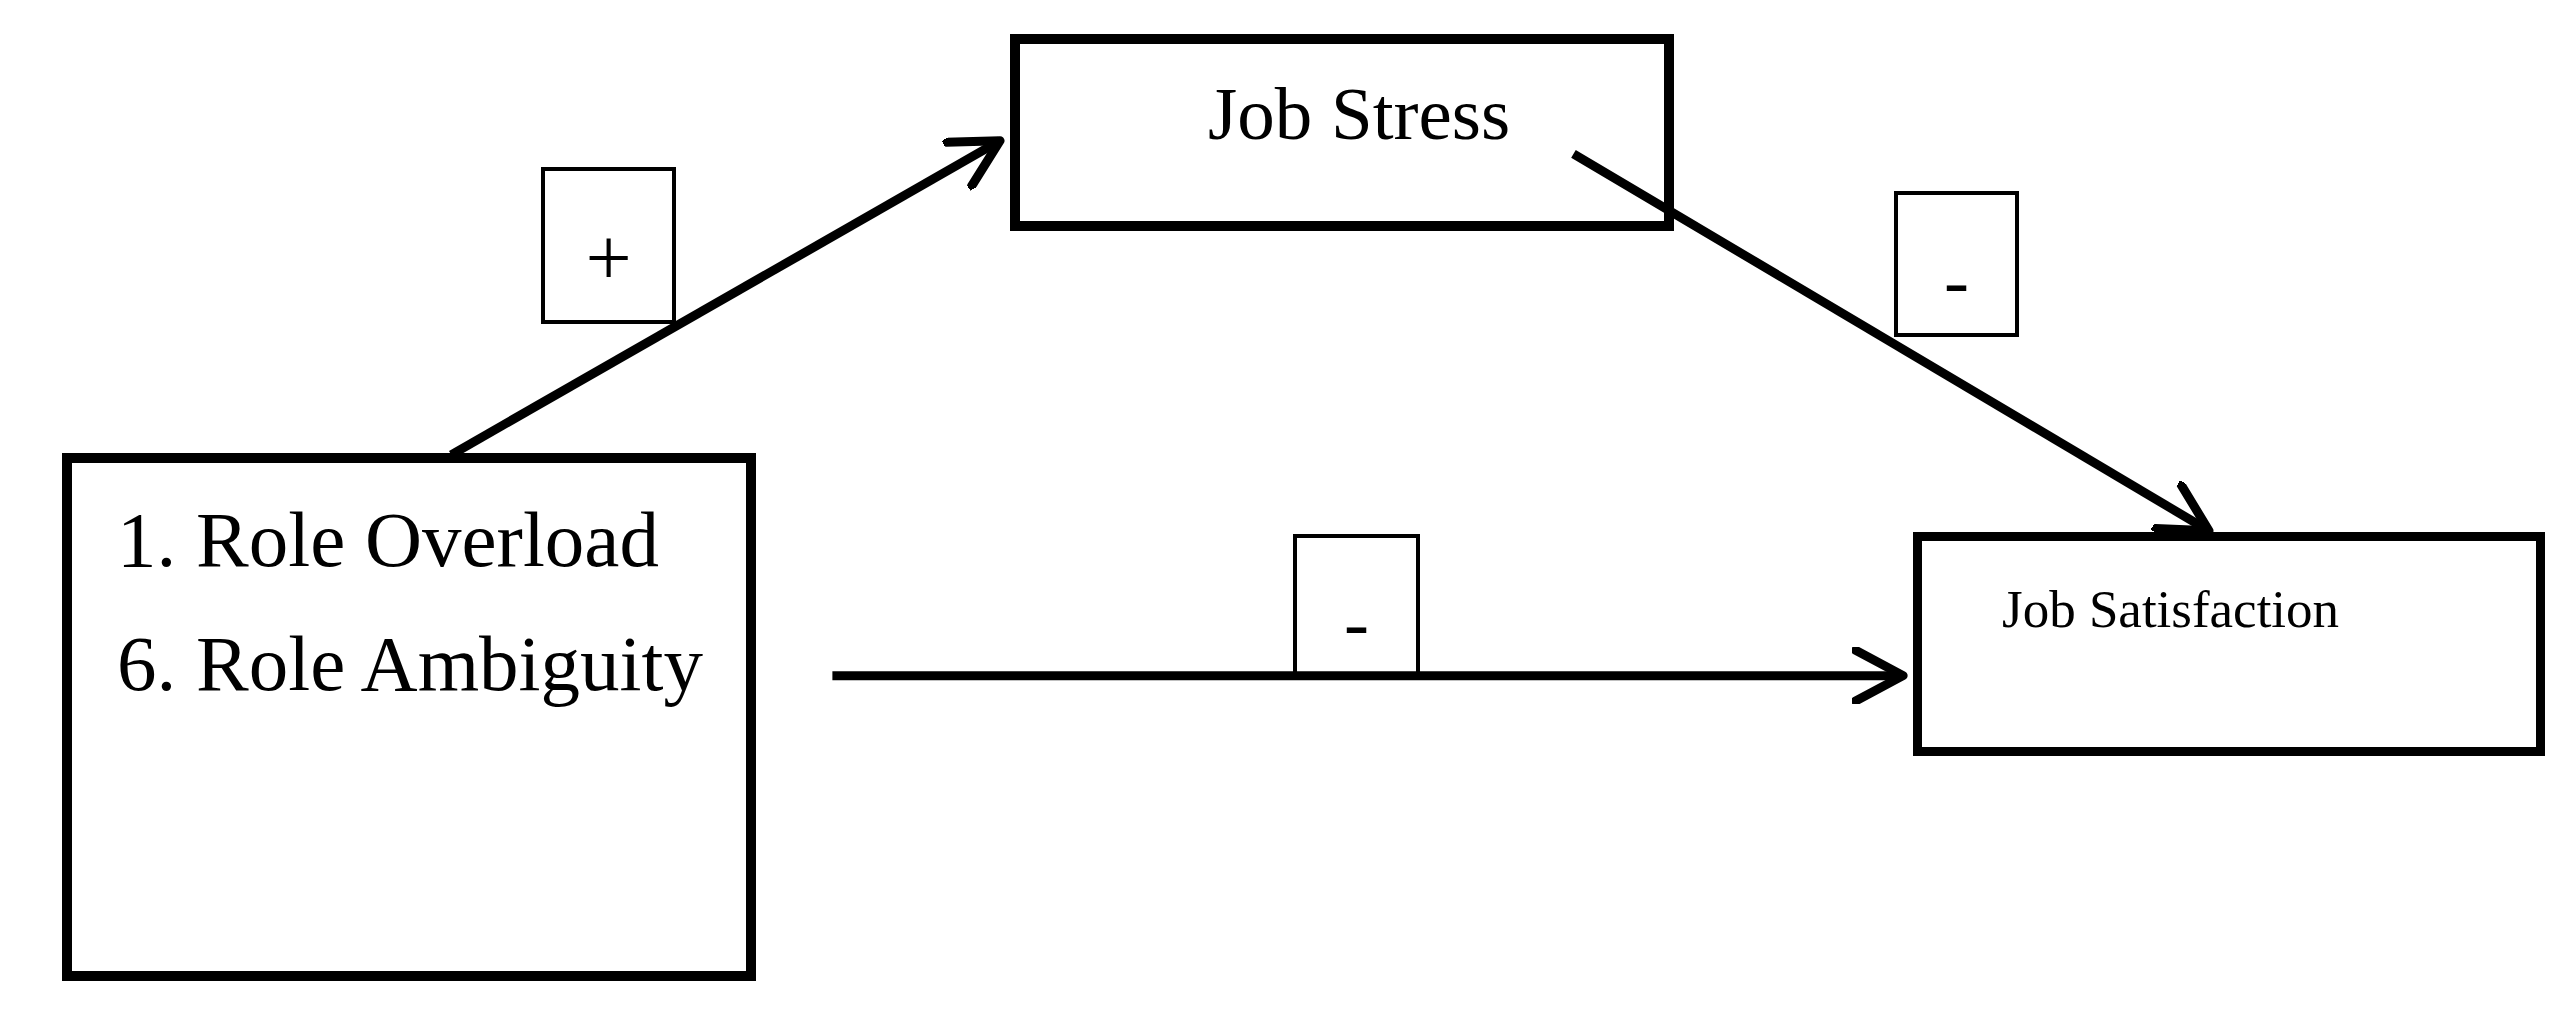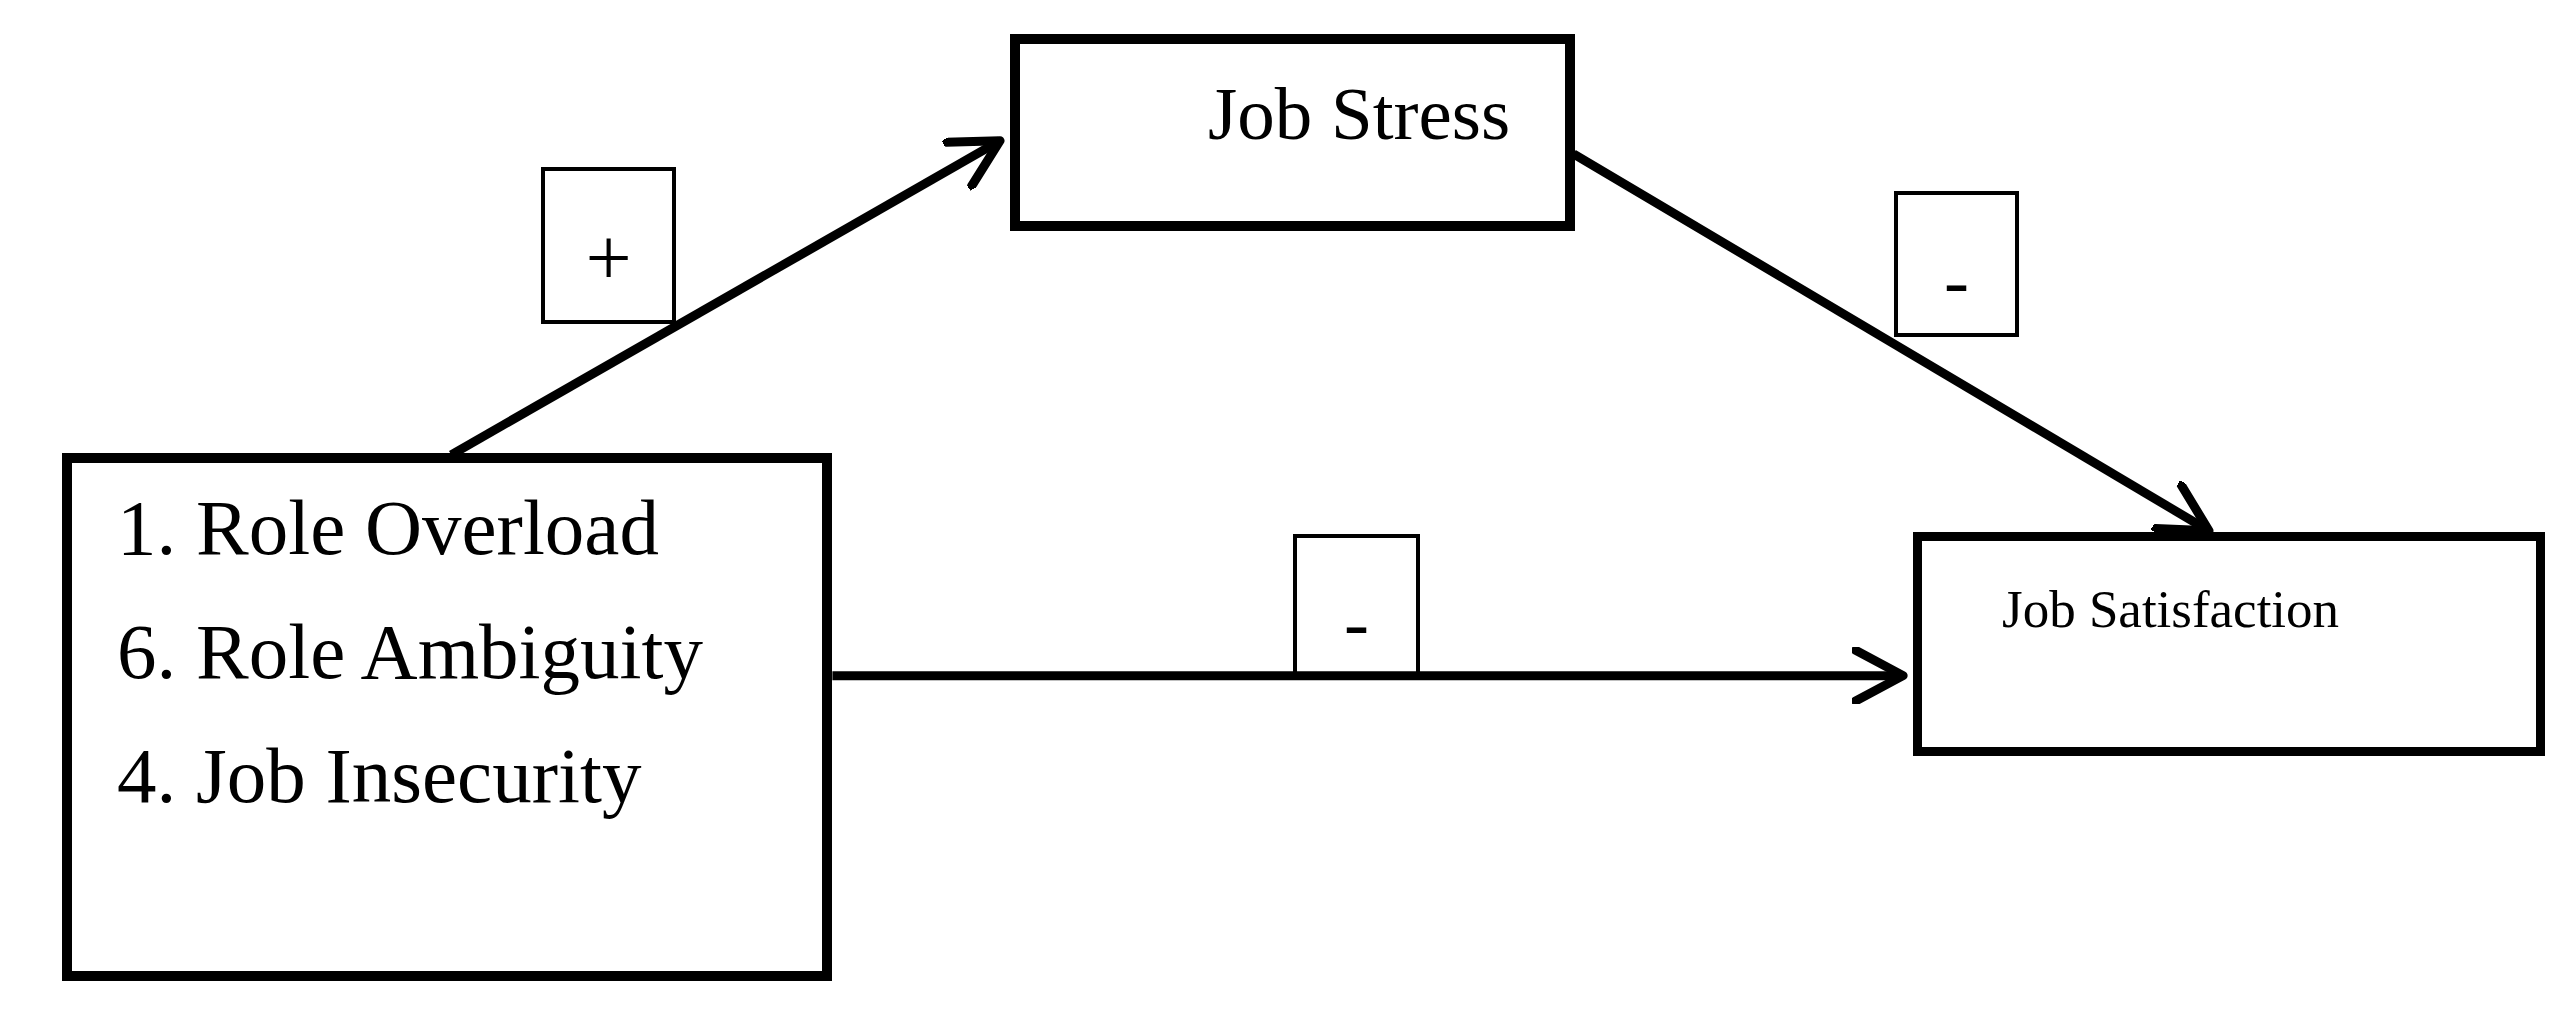--- a/index.html
+++ b/index.html
@@ -18,29 +18,29 @@
   }
   .node {
     position: absolute;
     box-sizing: border-box;
     background: #ffffff;
     border: 10.6px solid #000000;
     z-index: 2;
   }
   #stressors-box {
     left: 62px;  top: 453px;
-    width: 770px; height: 528px;
-    padding: 3px 0 0 45px;
+    width: 694px; height: 528px;
+    padding: 15px 0 0 45px;
     font-size: 79px;
     line-height: 124px;
     white-space: nowrap;
   }
   #job-stress-box {
     left: 1010px; top: 34px;
-    width: 565px; height: 197px;
+    width: 664px; height: 197px;
     padding: 26px 0 5px 188px;
     font-size: 75px;
     line-height: 87px;
     white-space: nowrap;
   }
   #job-satisfaction-box {
     left: 1913px; top: 532px;
     width: 632px; height: 224px;
     border-width: 9.8px;
     padding: 24.5px 0 0 80px;
@@ -91,21 +91,20 @@
   }
 </style>
 </head>
 <body>
 
 <div id="canvas">
 
   <div class="node" id="stressors-box">
     <div>1. Role Overload</div>
     <div>6. Role Ambiguity</div>
-    <div>4. Job Insecurity</div>
   </div>
 
   <div class="node" id="job-stress-box">
     <span>Job Stress</span>
   </div>
 
   <div class="node" id="job-satisfaction-box">
     <span>Job Satisfaction</span>
   </div>
 

